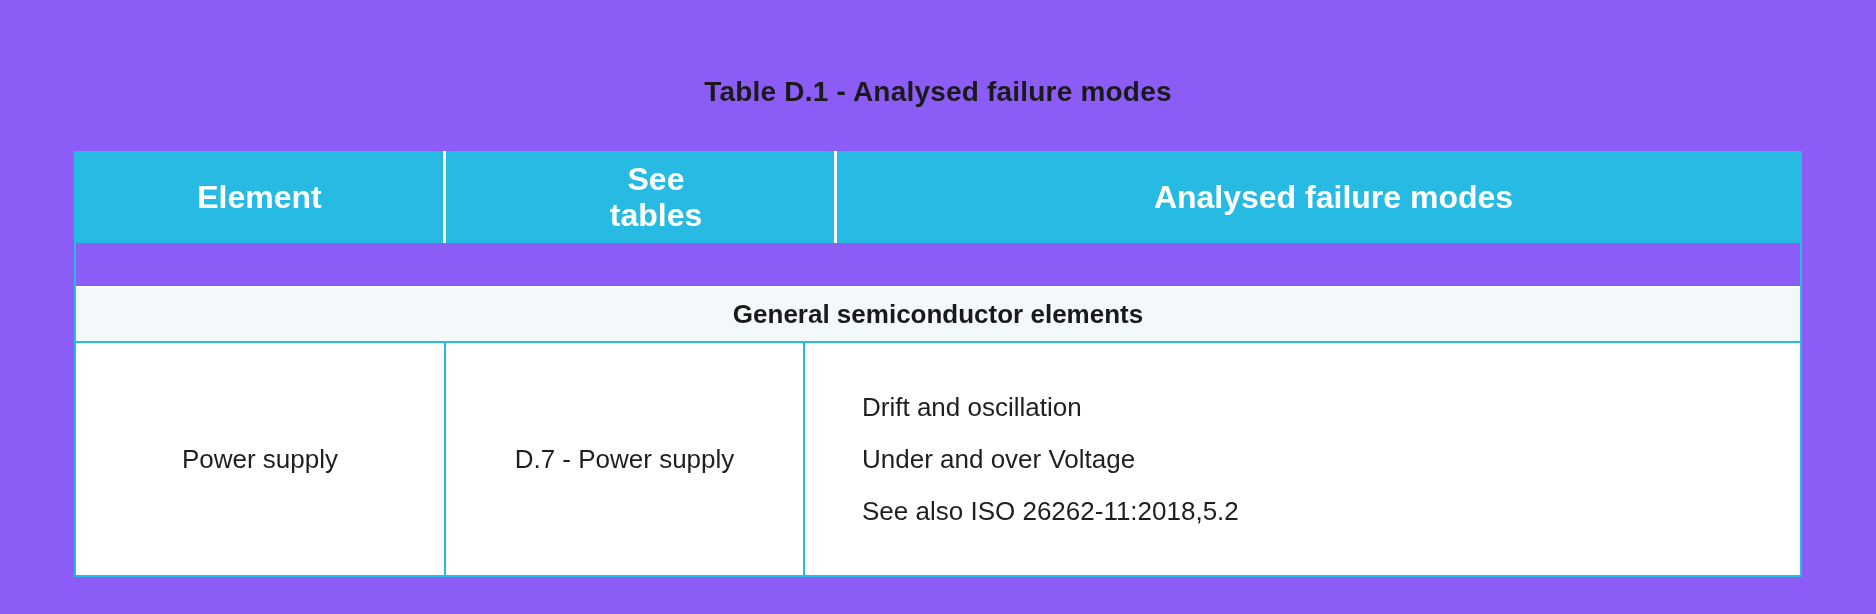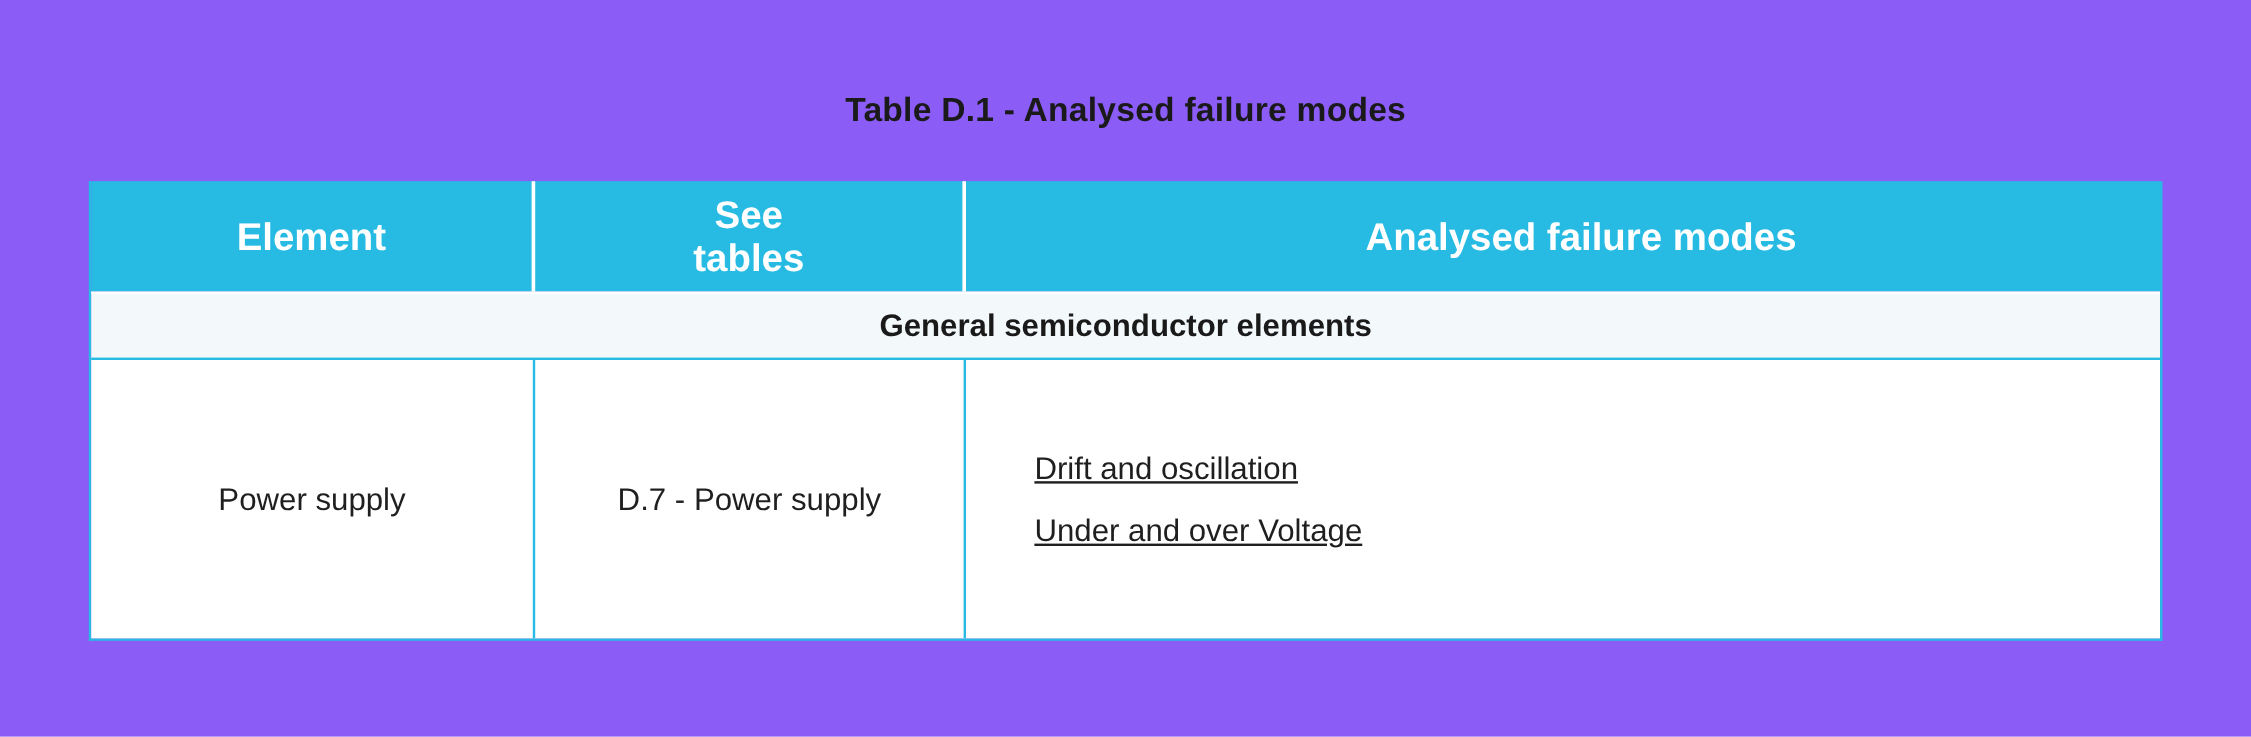--- a/index.html
+++ b/index.html
@@ -44,33 +44,34 @@
     font-size: 32px;
   }
   .th {
     display: flex;
     align-items: center;
     justify-content: center;
     text-align: center;
     box-sizing: border-box;
   }
   .th-1 { width: 370px; border-right: 3px solid #ffffff; }
-  .th-2 { width: 359px; border-right: 3px solid #ffffff; white-space: pre-line; line-height: 36px; }
+  .th-2 { width: 359px; border-right: 3px solid #ffffff; white-space: pre-line; line-height: 36px; margin-left: 32px; }
   .th-3 { flex: 1; padding-left: 30px; }
   .section-row {
     height: 53px;
     background: #f3f8fb;
     border-top: 2px solid #ffffff;
     border-bottom: 2px solid #27bbe3;
     display: flex;
     align-items: center;
     justify-content: center;
     font-size: 26px;
     font-weight: bold;
     color: #1a1a1a;
+    margin-top: 43px;
   }
   .trow {
     display: flex;
     height: 232px;
     background: #ffffff;
     color: #1f1f1f;
     font-size: 26px;
   }
   .td {
     box-sizing: border-box;
@@ -79,21 +80,20 @@
     justify-content: center;
   }
   .td-1 { width: 370px; border-right: 2px solid #27bbe3; }
   .td-2 { width: 359px; border-right: 2px solid #27bbe3; }
   .td-3 {
     flex: 1;
     flex-direction: column;
     align-items: flex-start;
     justify-content: center;
     padding-left: 57px;
-    text-decoration: underline;
   }
   .fm-line {
     line-height: 52px;
     white-space: nowrap;
   }
 </style>
 </head>
 <body>
 
 <div class="page">
@@ -112,17 +112,18 @@
     <div class="section-row">
       <span>General semiconductor elements</span>
     </div>
 
     <div class="trow">
       <div class="td td-1">Power supply</div>
       <div class="td td-2">D.7 - Power supply</div>
       <div class="td td-3">
         <div class="fm-line">Drift and oscillation</div>
         <div class="fm-line">Under and over Voltage</div>
+        <div class="fm-line">See also ISO 26262-11:2018,5.2</div>
       </div>
     </div>
 
   </div>
 </div>
 
 </body></html>

